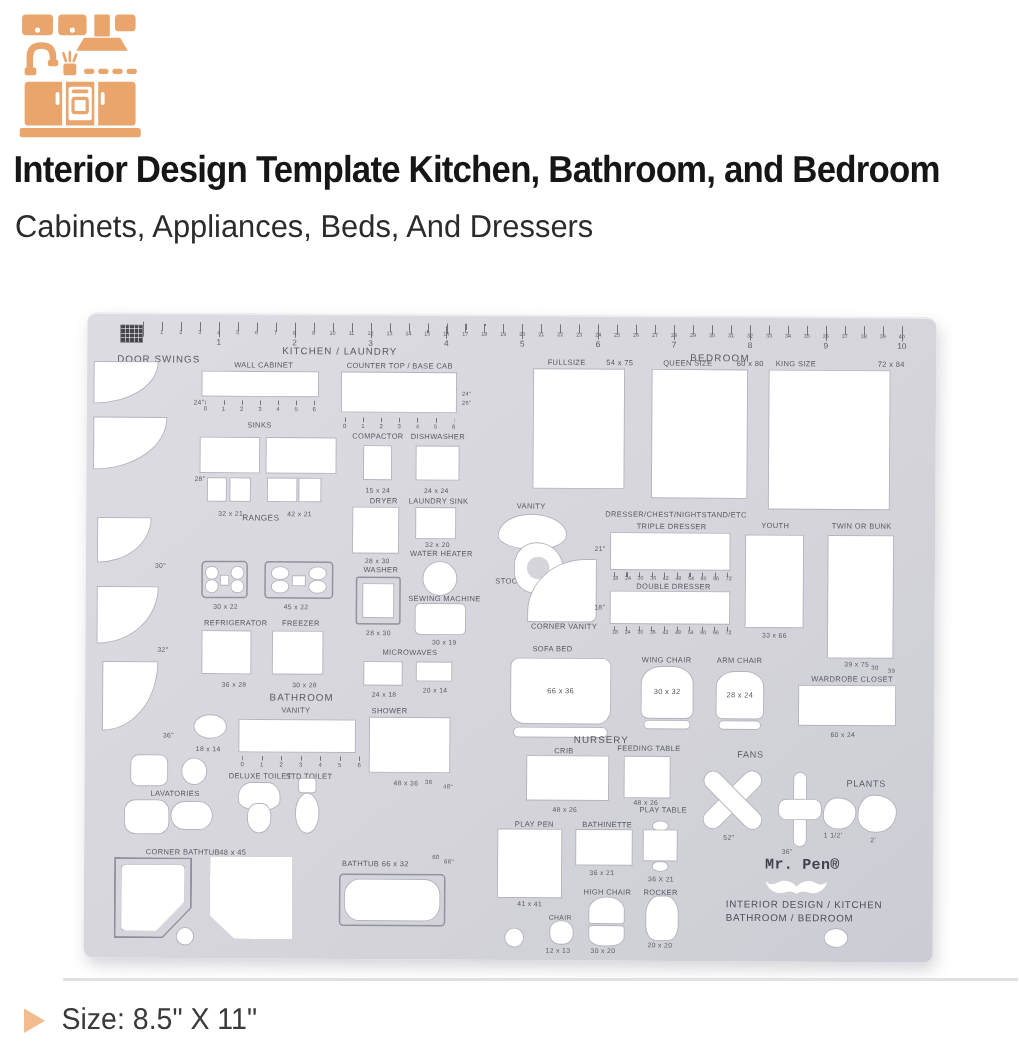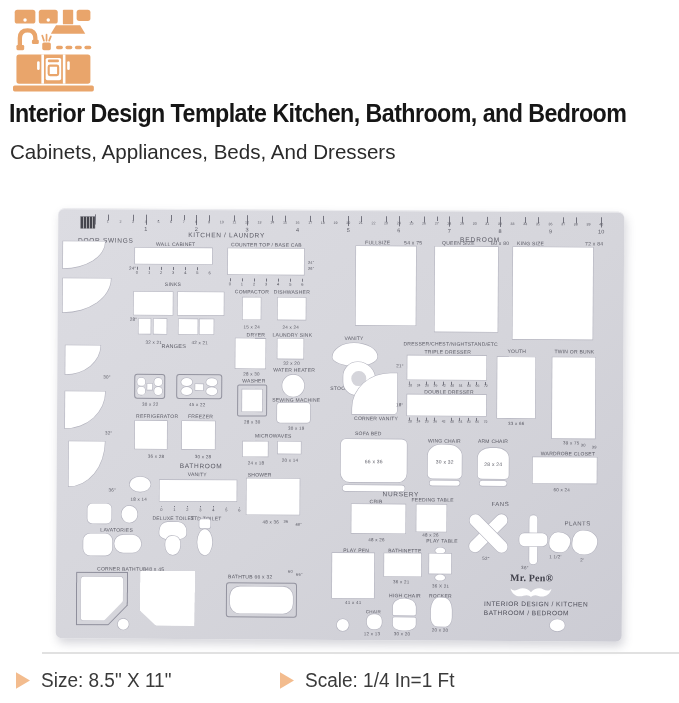--- a/index.html
+++ b/index.html
@@ -25,21 +25,21 @@
   .cut{background:#fff;box-shadow:0 0 0 .6px #b4b4bf}
   .circ{border-radius:50%}
   .eng{border:.9px solid #93939f;border-radius:2px}
   .num{position:absolute;color:#5a5a64;transform:translateX(-50%);line-height:1;white-space:nowrap}
   .ticks{--sp:12px;background:repeating-linear-gradient(90deg,#73737e 0,#73737e .7px,transparent .7px,transparent var(--sp))}
   .gridp{background:#45454d;box-shadow:inset 0 0 0 .5px #808089;
     background-image:repeating-linear-gradient(90deg,rgba(255,255,255,.55) 0 .6px,transparent .6px 3px),
                      repeating-linear-gradient(0deg,rgba(255,255,255,.55) 0 .6px,transparent .6px 3px)}
   .island{position:absolute;inset:0;display:flex;align-items:center;justify-content:center;font-size:5px;color:#5a5a64;letter-spacing:.2px}
   .sub{position:absolute;background:#fff}
-  .brandname{font-family:Liberation Serif, serif;font-weight:bold;font-size:10px;color:#42424c;letter-spacing:.2px}
+  .brandname{font-family:Liberation Mono, monospace;font-weight:bold;font-size:10px;color:#42424c;letter-spacing:.2px}
 </style>
 </head>
 <body>
 
 <div class="page">
 
   <div class="hero-icon">
     <svg width="86" height="96" viewBox="0 0 100 100" aria-hidden="true">
       <g fill="#E9A56B">
         <rect x="2" y="2" width="24" height="16" rx="3"></rect>
@@ -398,18 +398,14 @@
       <div class="it lbl" style="left: 428px; top: 399px; font-size: 6.5px; letter-spacing: 0.5px; color: rgb(77, 77, 88);">BATHROOM / BEDROOM</div>
       <div class="it cut circ" style="left: 494px; top: 408px; width: 15px; height: 12px;"></div>
     </div>
 
   <div class="divider"></div>
 
   <div class="bullet" id="b1">
     <div class="tri"></div>
     <span>Size: 8.5" X 11"</span>
   </div>
-  <div class="bullet" id="b2">
-    <div class="tri"></div>
-    <span>Scale: 1/4 In=1 Ft</span>
-  </div>
 
 </div>
 
 </body></html>

